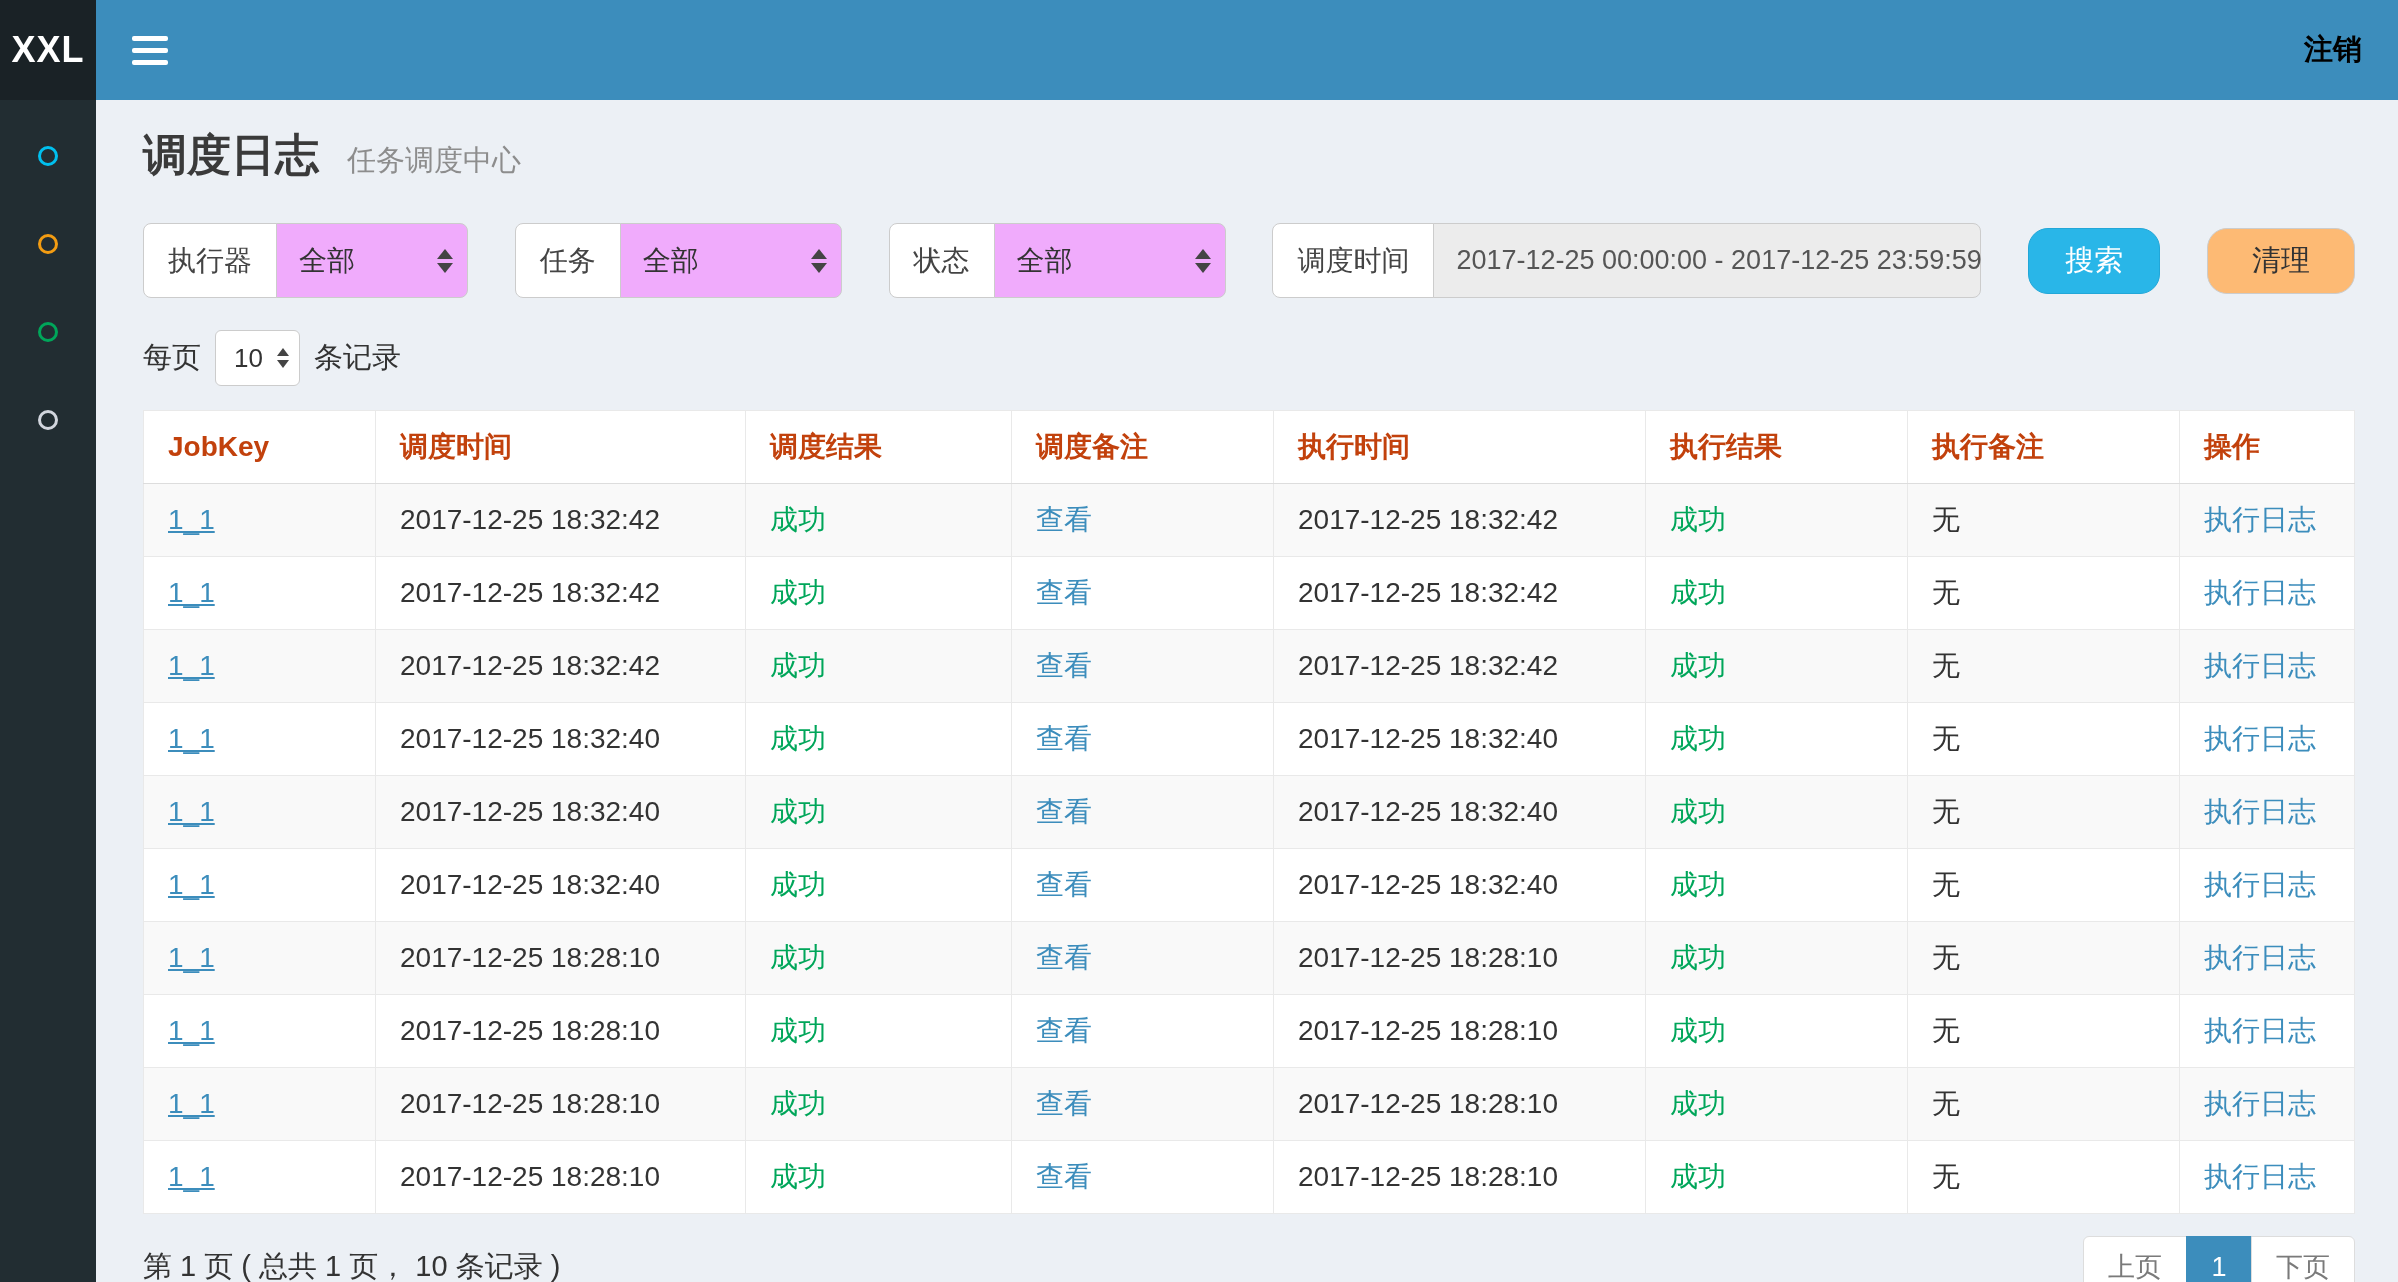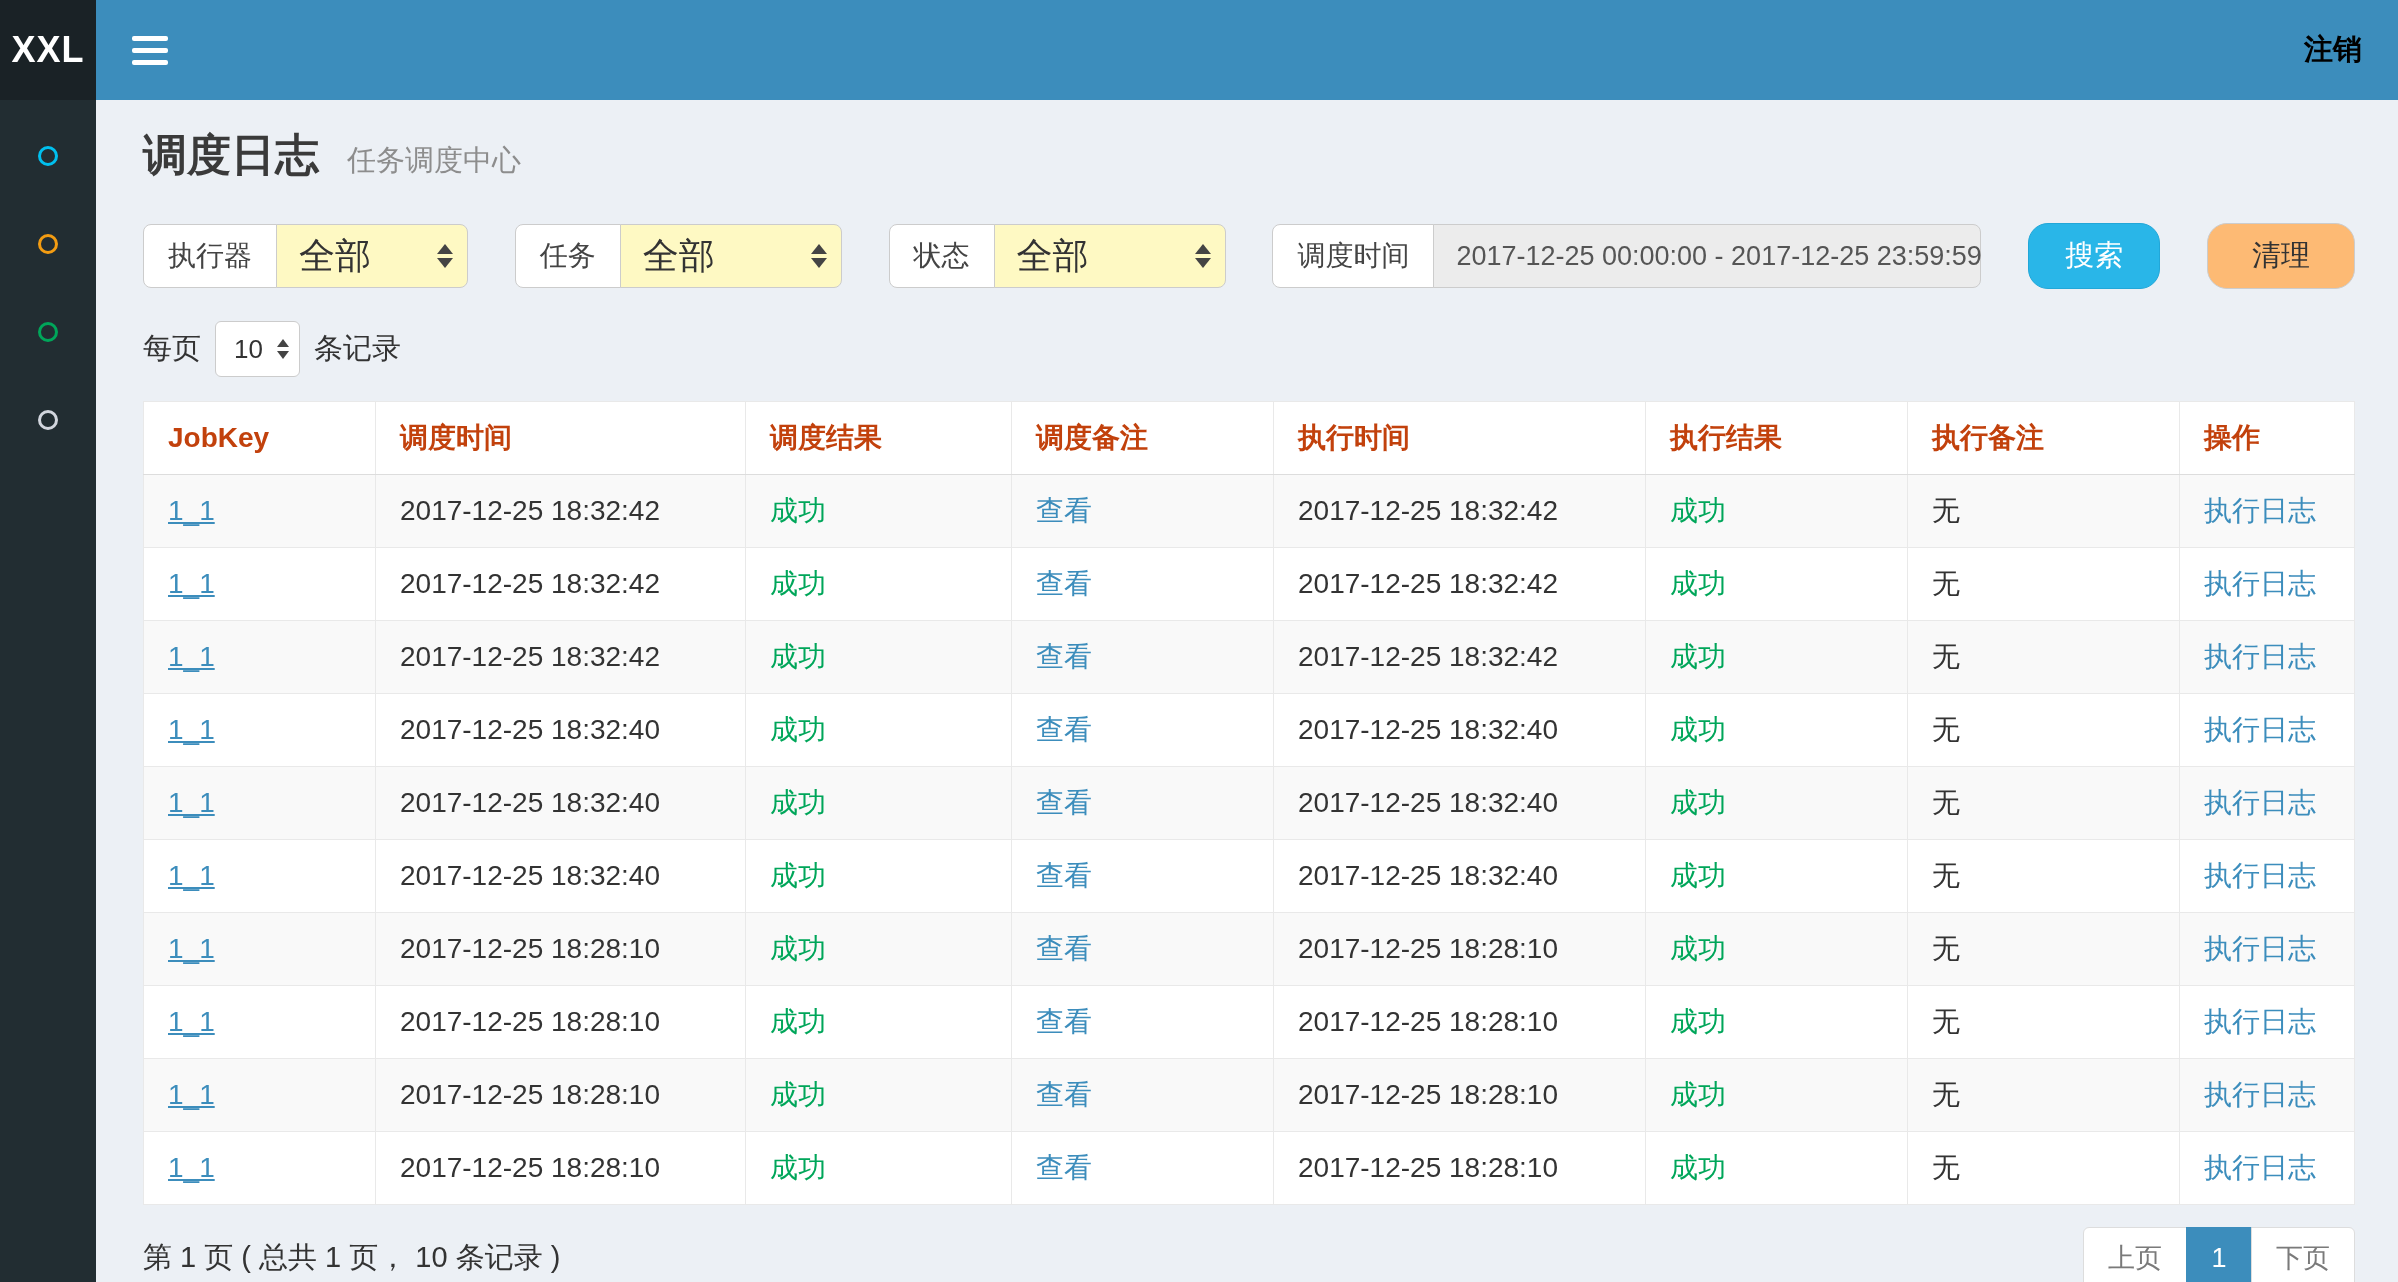--- a/index.html
+++ b/index.html
@@ -20,23 +20,23 @@
   .side-item{height:88px;display:flex;align-items:center;justify-content:center;cursor:pointer}
   .circle{width:20px;height:20px;border-radius:50%;border:3px solid #d2d6de;display:block}
   .content{flex:1;padding:26px 43px 0 47px;overflow:hidden}
 
   
   .page-title{font-size:44px;font-weight:600;color:#3a3a3a;display:flex;align-items:baseline}
   .page-title .subtitle{font-size:29px;font-weight:400;color:#8d8d8d;margin-left:28px}
 
   
   .filters{margin-top:38px;display:flex;justify-content:space-between;align-items:center}
-  .igroup{display:flex;height:64px}
+  .igroup{display:flex;height:75px}
   .addon{display:flex;align-items:center;padding:0 24px;border:1px solid #ccc;background:#fff;font-size:28px;white-space:nowrap;border-radius:8px 0 0 8px;color:#444}
-  .selectbox{display:flex;align-items:center;border:1px solid #ccc;border-left:1px solid #ccc;margin-left:-1px;border-radius:0 8px 8px 0;background:#fef9c3;font-size:36px;padding:0 14px 0 22px;cursor:pointer}
+  .selectbox{display:flex;align-items:center;border:1px solid #ccc;border-left:1px solid #ccc;margin-left:-1px;border-radius:0 8px 8px 0;background:#f0abfc;font-size:28px;padding:0 14px 0 22px;cursor:pointer}
   .selectbox .val{margin-right:auto;padding-right:26px}
   .updown{display:flex;flex-direction:column;align-items:center;justify-content:center;gap:4px}
   .updown i{display:block;width:0;height:0;border-left:8px solid transparent;border-right:8px solid transparent}
   .updown i.up{border-bottom:10px solid #444}
   .updown i.down{border-top:10px solid #444}
   .w-exec{width:192px}
   .w-job{width:222px}
   .w-status{width:232px}
   .datebox{display:flex;align-items:center;background:#ececec;border:1px solid #ccc;margin-left:-1px;border-radius:0 8px 8px 0;font-size:27px;color:#555;padding:0 22px;width:548px;cursor:pointer;white-space:nowrap}
   .btn{height:66px;display:flex;align-items:center;justify-content:center;font-size:29px;border-radius:20px;cursor:pointer}

